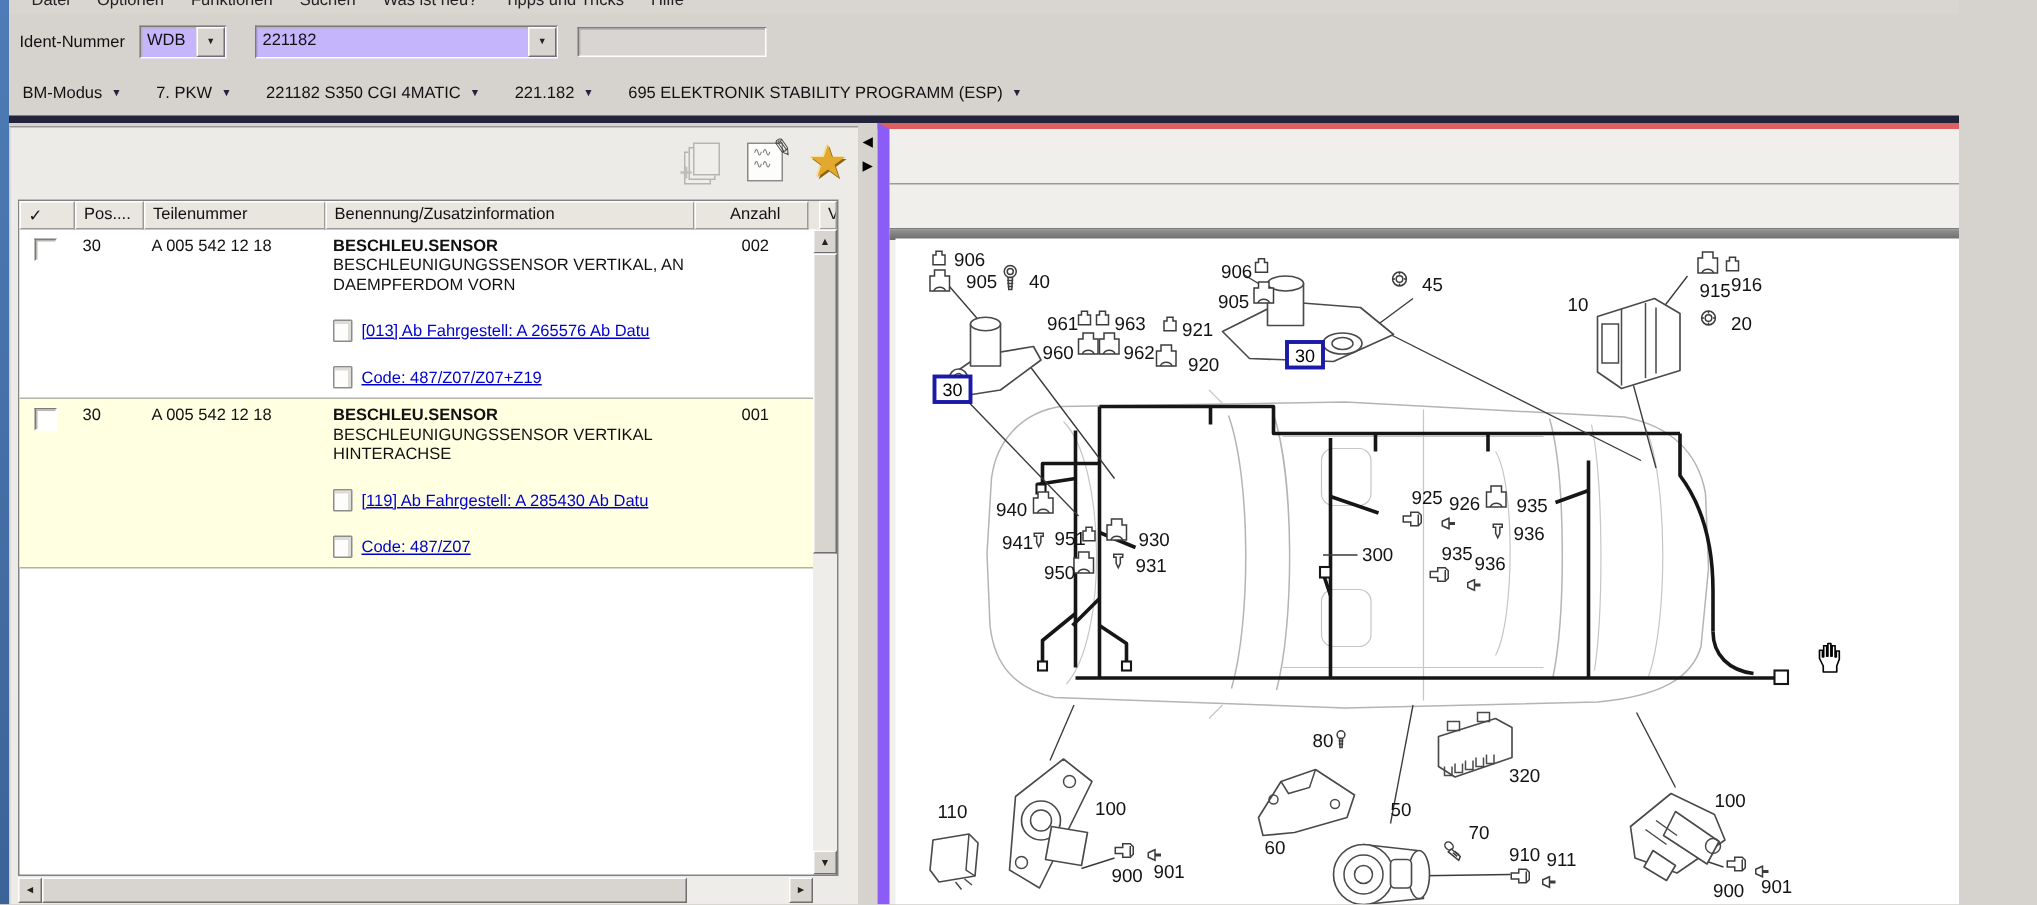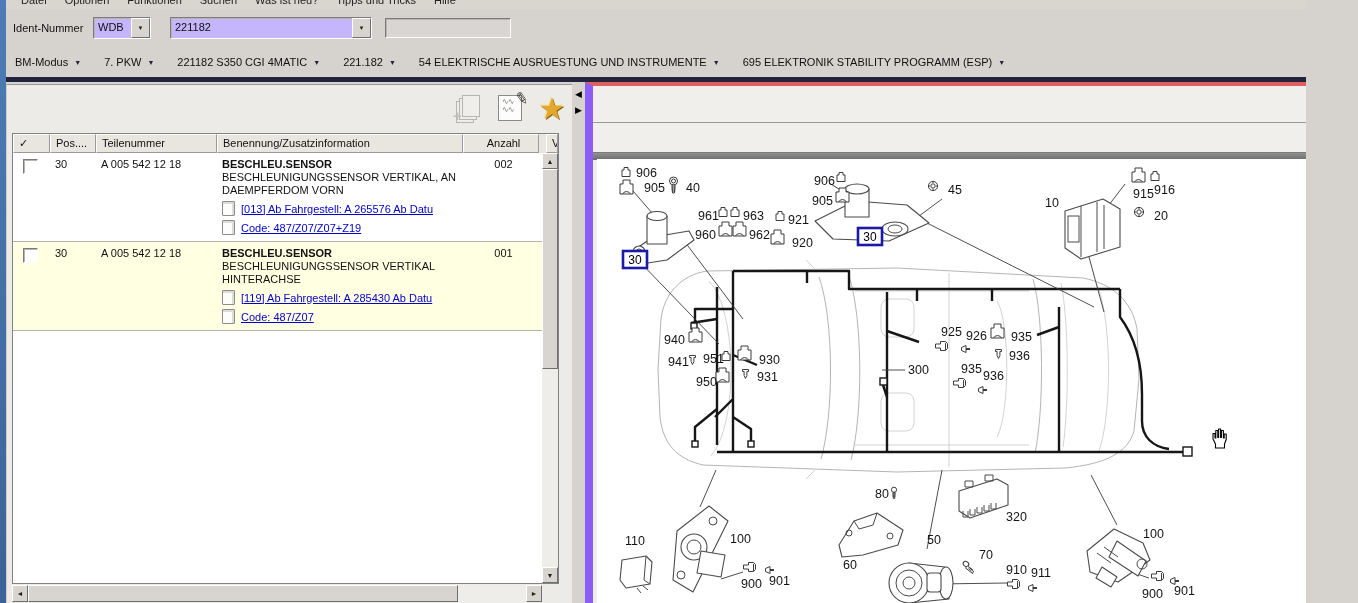--- a/index.html
+++ b/index.html
@@ -55,21 +55,21 @@
   .hcell{border-right:1px solid #9c9a96;border-bottom:1px solid #9c9a96;border-top:1px solid #fff;
          border-left:1px solid #fff;padding:2px 0 0 5px;box-sizing:border-box;overflow:hidden;white-space:nowrap;}
   .c0{width:37px;} .c1{width:46px;} .c2{width:121px;} .c3{width:246px;} .c4{width:76px;text-align:center;} .c5{flex:1;margin-left:7px;}
   .grow{display:flex;font-size:11px;border-bottom:1px solid #b5b2ac;background:#fff;}
   .grow.hl{background:#ffffe1;}
   .gcell{box-sizing:border-box;padding:5px 0 6px 5px;overflow:hidden;}
   .cb{width:13px;height:13px;background:#fff;border:1px solid;border-color:#7b7b7b #fff #fff #7b7b7b;
       box-shadow:inset 1px 1px 0 #b8b5b0;margin:1px 0 0 5px;}
   .pname{font-weight:bold;margin-bottom:1px;}
   .pdesc{line-height:13px;}
-  .linkline{display:flex;align-items:center;margin-top:4px;}
+  .linkline{display:flex;align-items:center;margin-top:16px;}
   .linkline:first-of-type{margin-top:10px;}
   .docicon{width:11px;height:13px;background:#fdfdfb;border:1px solid #8c8c8c;border-radius:1px;
            margin-right:6px;flex:0 0 auto;box-shadow:inset -2px 2px 0 #dedcd6;}
   .plink{color:#0000cc;text-decoration:underline;cursor:pointer;white-space:nowrap;}
   
   .sbtn{position:absolute;background:#d8d5d0;border:1px solid;border-color:#fff #6f6f6f #6f6f6f #fff;
         display:flex;align-items:center;justify-content:center;font-size:7px;color:#222;cursor:default;box-sizing:border-box;}
   .sthumb{position:absolute;background:#d8d5d0;border:1px solid;border-color:#fff #6f6f6f #6f6f6f #fff;box-sizing:border-box;}
   .vscroll{position:absolute;right:0;top:19px;bottom:0;width:16px;background:#eeedea;}
   .vscroll .up{left:0;top:0;width:16px;height:16px;}
@@ -145,24 +145,20 @@
       <span class="bc-item">
         <span>7. PKW</span>
         <span class="bc-arrow">▼</span>
       </span>
       <span class="bc-item">
         <span>221182 S350 CGI 4MATIC</span>
         <span class="bc-arrow">▼</span>
       </span>
       <span class="bc-item">
         <span>221.182</span>
-        <span class="bc-arrow">▼</span>
-      </span>
-      <span class="bc-item">
-        <span>54 ELEKTRISCHE AUSRUESTUNG UND INSTRUMENTE</span>
         <span class="bc-arrow">▼</span>
       </span>
       <span class="bc-item">
         <span>695 ELEKTRONIK STABILITY PROGRAMM (ESP)</span>
         <span class="bc-arrow">▼</span>
       </span>
     </div>
   <div class="nav-sep" style="background: rgb(35, 35, 60);"></div>
 
   <div class="main">

